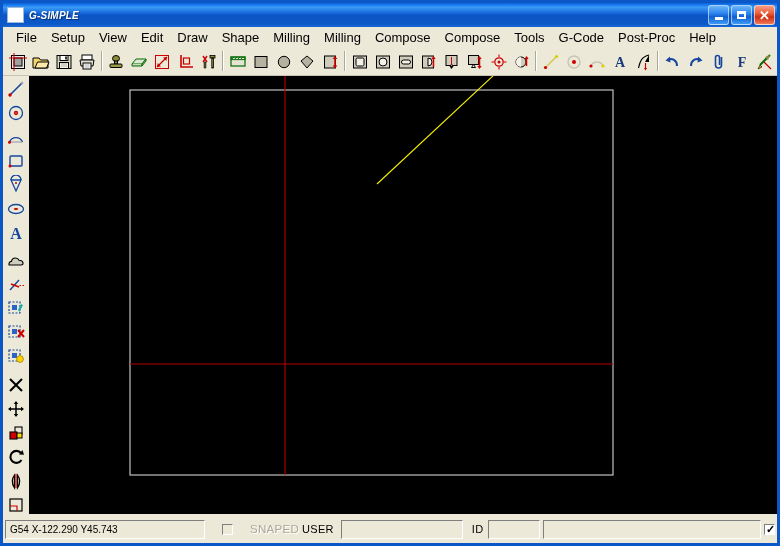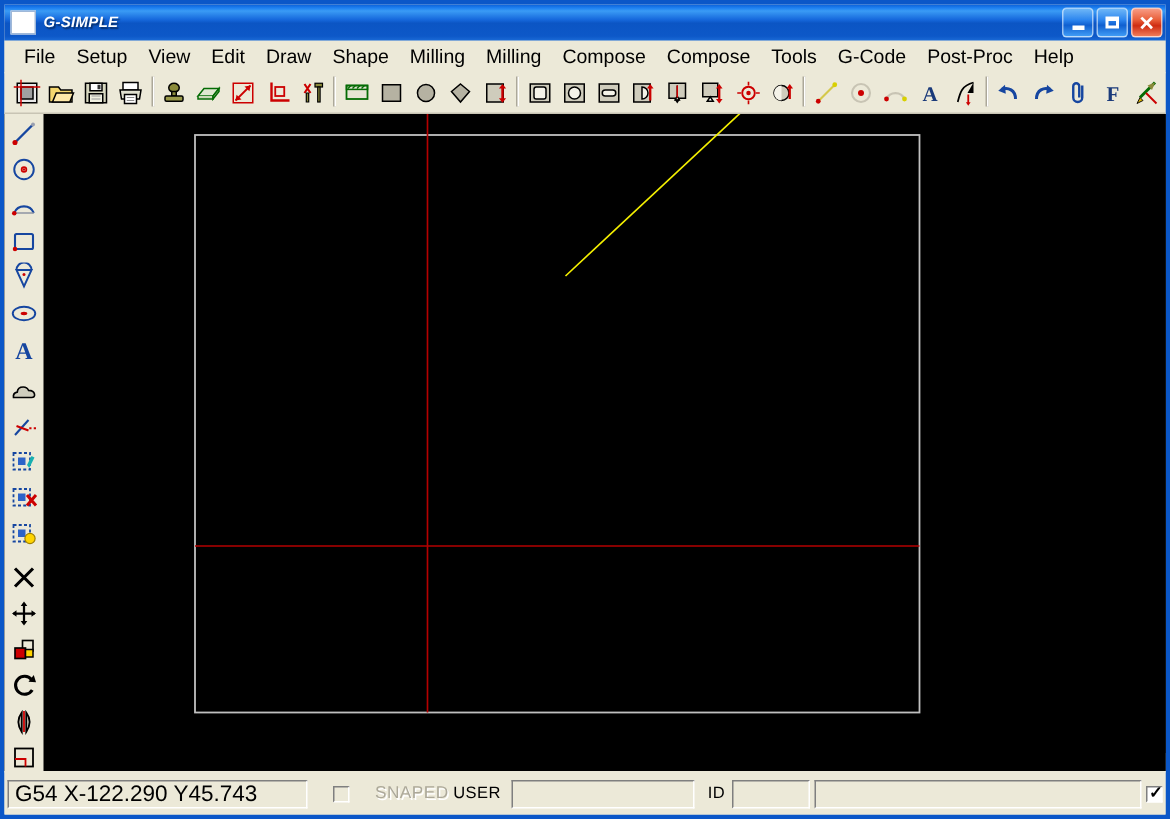--- a/index.html
+++ b/index.html
@@ -86,21 +86,21 @@
   .statusbar{
     height:28px;flex:0 0 28px;background:#ece9d8;
     display:flex;align-items:center;padding:0 2px;gap:3px;
     border-top:1px solid #ece9d8;
   }
   .sunken{
     border:1px solid;
     border-color:#7f7f7f #ffffff #ffffff #7f7f7f;
     background:#ece9d8;height:19px;box-sizing:border-box;
     display:flex;align-items:center;padding:0 4px;
-    font-size:15px;color:#000;white-space:nowrap;overflow:hidden;
+    font-size:10px;color:#000;white-space:nowrap;overflow:hidden;
   }
   .coord-field{flex:0 0 200px;}
   .snaped-box{display:flex;align-items:center;gap:17px;margin-left:14px;flex:0 0 auto;}
   .cbx{
     width:11px;height:11px;box-sizing:border-box;
     border:1px solid;border-color:#7f7f7f #ffffff #ffffff #7f7f7f;
     background:#ece9d8;position:relative;
   }
   .cbx.on{background:#fff;}
   .cbx .tick{

